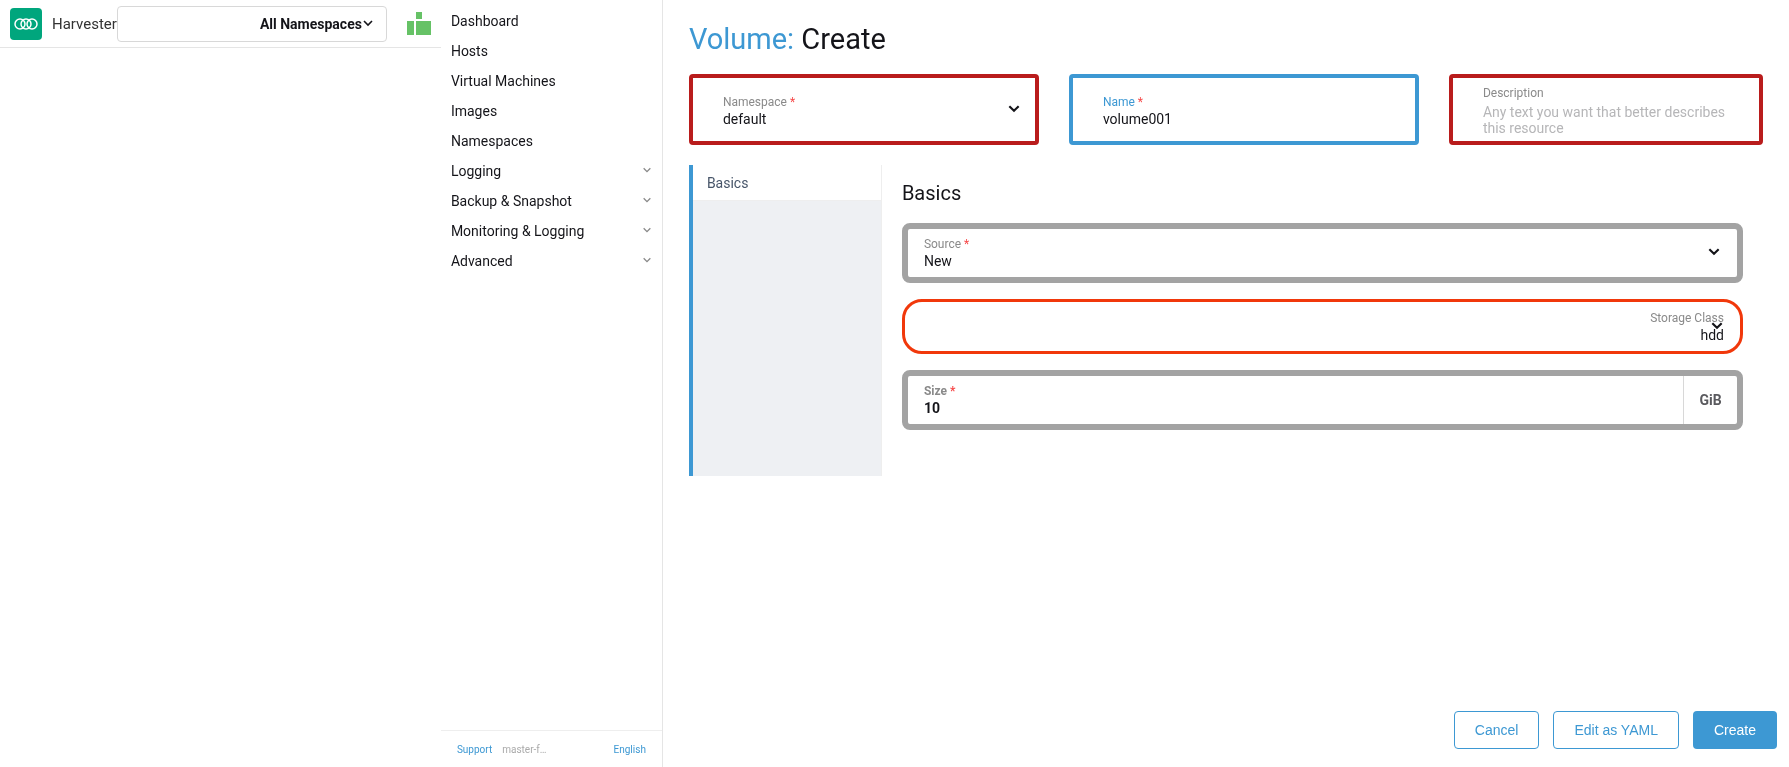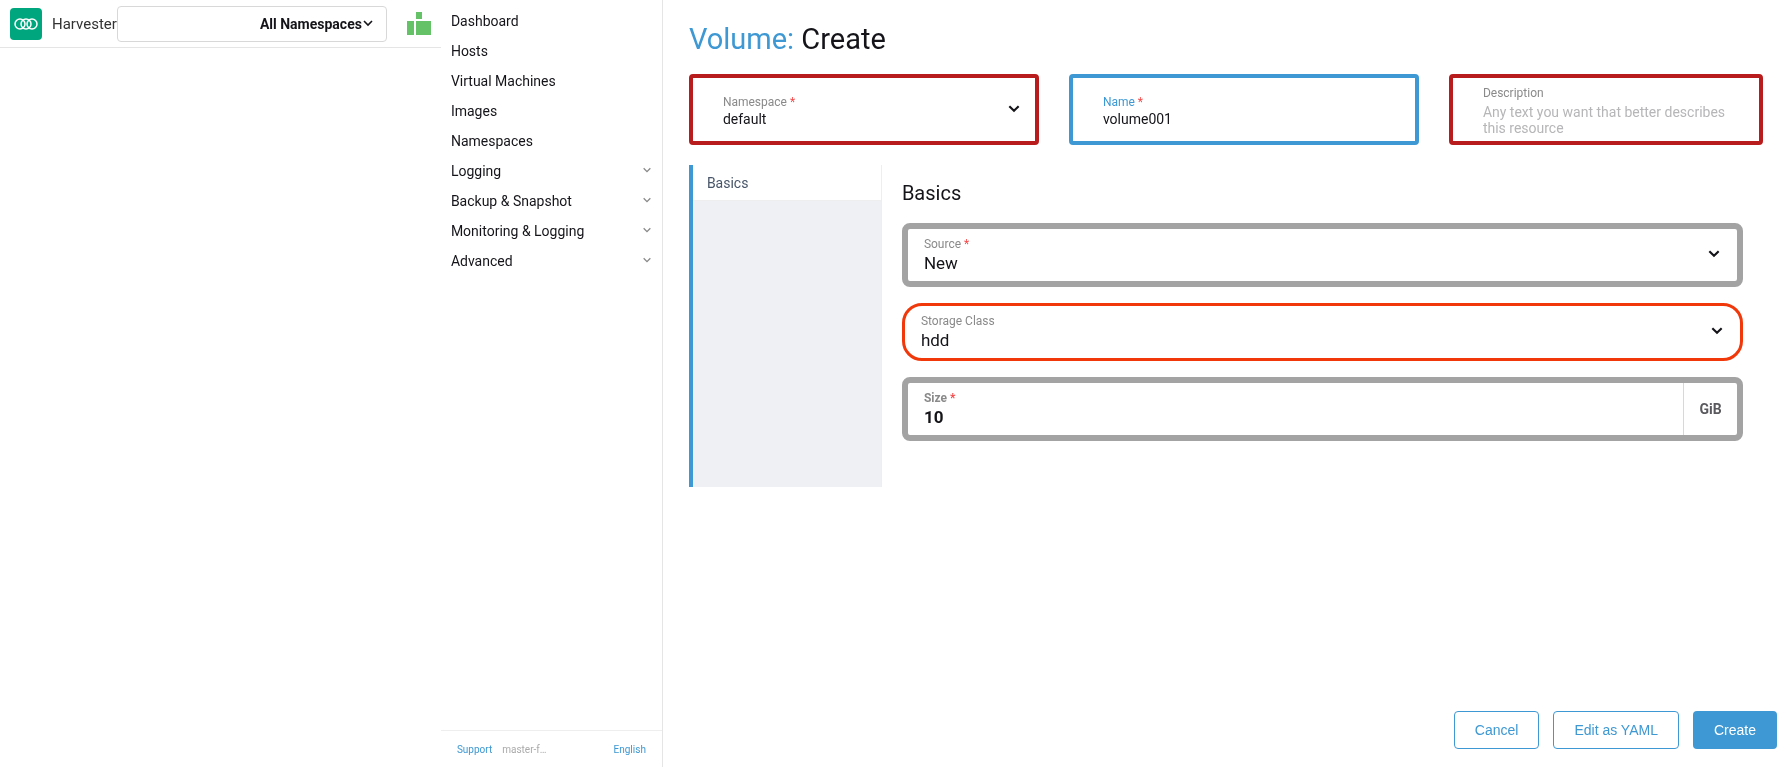--- a/index.html
+++ b/index.html
@@ -54,23 +54,23 @@
 
     
     .panel { display: flex; background: transparent; }
     .side-tabs { width: 192px; background: #eef0f3; border-left: 4px solid #3d98d3; }
     .side-tab { height: 36px; display: flex; align-items: center; padding-left: 14px; font-size: 14px; color: #475569; background: #fff; border-bottom: 1px solid #eee; }
     .panel-body { flex: 1; background: #fff; padding: 16px 20px 30px 20px; border-left: 1px solid #eee; }
     .panel-title { font-size: 20px; margin-bottom: 18px; }
     .form-row { position: relative; border: 6px solid #a3a3a3; border-radius: 8px; background: #fff; min-height: 55px; padding: 8px 16px 8px 16px; margin-bottom: 16px; display: flex; flex-direction: column; justify-content: center; }
     .form-row .label { font-size: 12px; color: #8a8a8a; }
     .form-row .label .req { color: #f64747; }
-    .form-row .value { font-size: 17px; color: #141419; margin-top: 2px; }
+    .form-row .value { font-size: 14px; color: #141419; margin-top: 2px; }
     .form-row .chev { position: absolute; right: 16px; top: 50%; transform: translateY(-50%); font-size: 14px; }
-    .form-row.highlight { border: 3px solid #f1380b; border-radius: 20px; }
+    .form-row.highlight { border: 3px solid #f1380b; border-radius: 20px; text-align: right; }
     .form-row.size { display: flex; flex-direction: row; align-items: stretch; padding: 0; font-weight: bold; }
     .form-row.size .inner { flex: 1; padding: 8px 16px; display: flex; flex-direction: column; justify-content: center;}
     .unit { width: 54px; border-left: 1px solid #d8d8d8; display: flex; align-items: center; justify-content: center; color: #5a5a5e; font-size: 14px; }
 
     
     .actions { position: absolute; right: 12px; bottom: 18px; display: flex; gap: 14px; }
     .btn { height: 38px; padding: 0 20px; border-radius: 4px; font-size: 14px; cursor: pointer; border: 1px solid transparent; display: inline-flex; align-items: center; justify-content: center; }
     .btn.secondary { background: #fff; border-color: #3d98d3; color: #3d98d3; }
     .btn.primary { background: #3d98d3; color: #fff; }
   </style>

